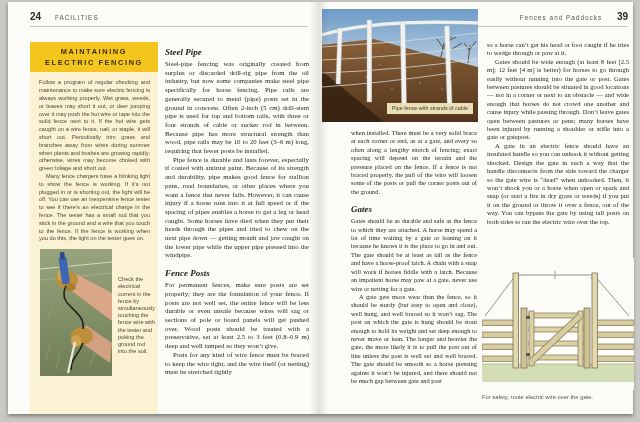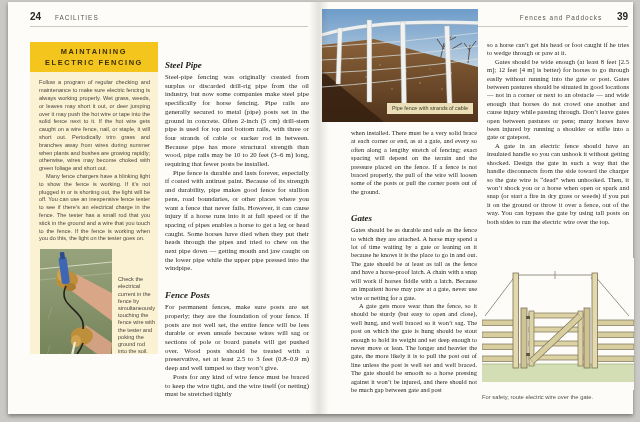--- a/index.html
+++ b/index.html
@@ -18,21 +18,21 @@
     background: linear-gradient(90deg, rgba(0,0,0,0) 0%, rgba(60,50,30,.13) 50%, rgba(0,0,0,0) 100%);
     z-index: 6; pointer-events: none;
   }
   
   .runhead { position: absolute; top: 9px; font-size: 6.4px; letter-spacing: 1px; color: #5a564f; }
   .pagenum { font-weight: bold; font-size: 10px; color: #2b2824; letter-spacing: 0; }
   .head-rule { position: absolute; height: 1px; background: #ccc8c0; top: 24px; }
 
   
   .sidebar {
-    position: absolute; left: 22px; top: 40px; width: 128px; height: 312px;
+    position: absolute; left: 22px; top: 40px; width: 128px; height: 372px;
     background: #FBF1D3; overflow: hidden;
   }
   .sidebar-title {
     background: #F3C51D; color: #3d2f06; text-align: center;
     font-weight: bold; font-size: 7.4px; letter-spacing: 1.6px;
     padding: 5px 2px 4px; line-height: 1.45;
   }
   .sidebar-body { padding: 7px 8px 0 9px; }
   .sidebar-body p {
     margin: 0; font-size: 5.6px; line-height: 7.8px; color: #4a473f;
@@ -43,21 +43,21 @@
   .sb-photo { width: 72px; height: 127px; flex: 0 0 72px; }
   .sb-photo svg { display:block; width:100%; height:100%; }
   .sb-photo-cap {
     width: 42px; margin-left: 6px; padding-top: 27px;
     font-size: 5.6px; line-height: 7.2px; color: #4a473f;
   }
 
   
   .col { position: absolute; overflow: hidden; }
   .col h2 {
-    margin: 17px 0 3px 0; font-family: "Liberation Serif", serif;
+    margin: 4px 0 3px 0; font-family: "Liberation Serif", serif;
     font-style: italic; font-weight: bold; font-size: 9px; color: #1f1c18;
   }
   .col p {
     margin: 0; font-family: "Liberation Serif", serif;
     color: #2a2723; text-align: justify;
   }
   .col-main p { font-size: 6.8px; line-height: 8.7px; }
   .col-mid  p { font-size: 6.4px; line-height: 8.4px; }
   .col-right p { font-size: 6.6px; line-height: 8.4px; }
   .col p.pind { text-indent: 8px; }

